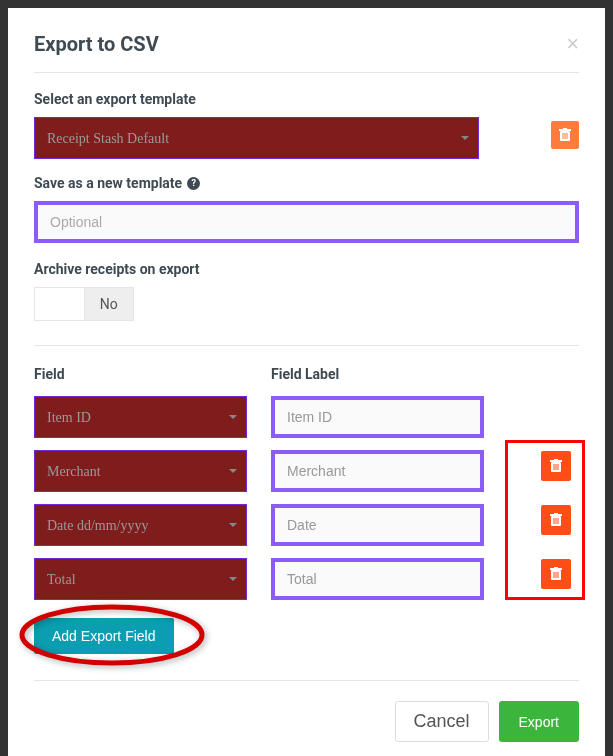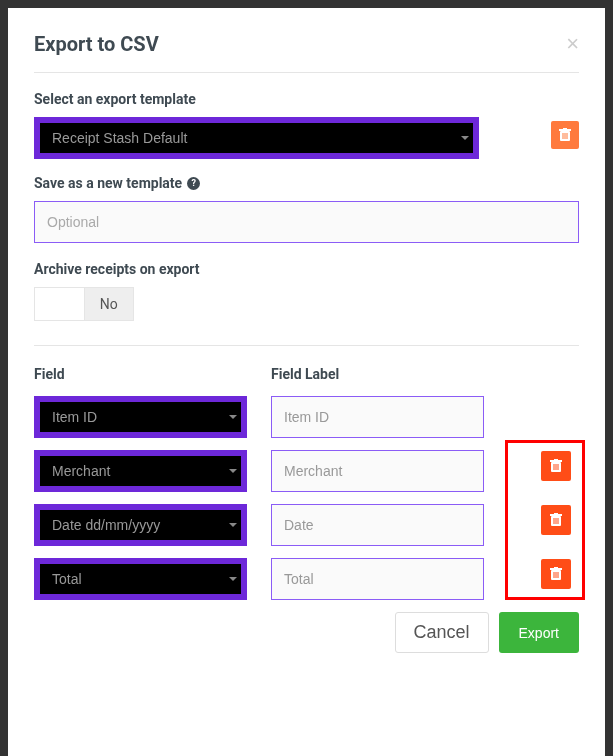--- a/index.html
+++ b/index.html
@@ -76,28 +76,29 @@
     .select-wrap {
       position: relative;
       flex: 1;
     }
     .select-template-col {
       flex: 1;
     }
     .form-select {
       width: 100%;
       height: 42px;
-      border: 6px solid #6d28d9;
-      background: #000000;
+      border: 1px solid #6d28d9;
+      background: #7f1d1d;
       color: #999;
       font-size: 14px;
       padding: 0 30px 0 12px;
       appearance: none;
       -webkit-appearance: none;
       cursor: pointer;
+      font-family: Liberation Serif, serif;
     }
     .select-caret {
       position: absolute;
       right: 10px;
       top: 50%;
       transform: translateY(-50%);
       width: 0;
       height: 0;
       border-left: 4px solid transparent;
       border-right: 4px solid transparent;
@@ -117,21 +118,21 @@
       margin-top: 30px;
       border-radius: 2px;
     }
     .trash-svg {
       width: 12px;
       height: 14px;
     }
     .form-input {
       width: 100%;
       height: 42px;
-      border: 1px solid #8b5cf6;
+      border: 4px solid #8b5cf6;
       background: #fafafa;
       color: #999;
       font-size: 14px;
       padding: 0 12px;
     }
     .form-input::placeholder {
       color: #aaa;
     }
     .section-save-template {
       margin-bottom: 18px;
@@ -414,19 +415,27 @@
             <rect x="4" y="0" width="4" height="2"></rect>
           <rect x="3.5" y="5" width="1" height="6" fill="#ff4d17"></rect>
             <rect x="5.5" y="5" width="1" height="6" fill="#ff4d17"></rect>
             <rect x="7.5" y="5" width="1" height="6" fill="#ff4d17"></rect>
         </svg>
       </button>
     </div>
     <div class="delete-highlight"></div>
   </div>
 
+  <div class="add-field-wrap">
+    <div class="ellipse-highlight">
+      <svg viewBox="0 0 192 66">
+        <ellipse cx="96" cy="33" rx="90" ry="28" fill="none" stroke="#d30000" stroke-width="5"></ellipse>
+      </svg>
+    </div>
+    <button class="add-field-btn">Add Export Field</button>
+  </div>
 
   <div class="modal-footer">
     <button class="btn-cancel">Cancel</button>
     <button class="btn-export">Export</button>
   </div>
 
 </div>
 
 </body></html>

